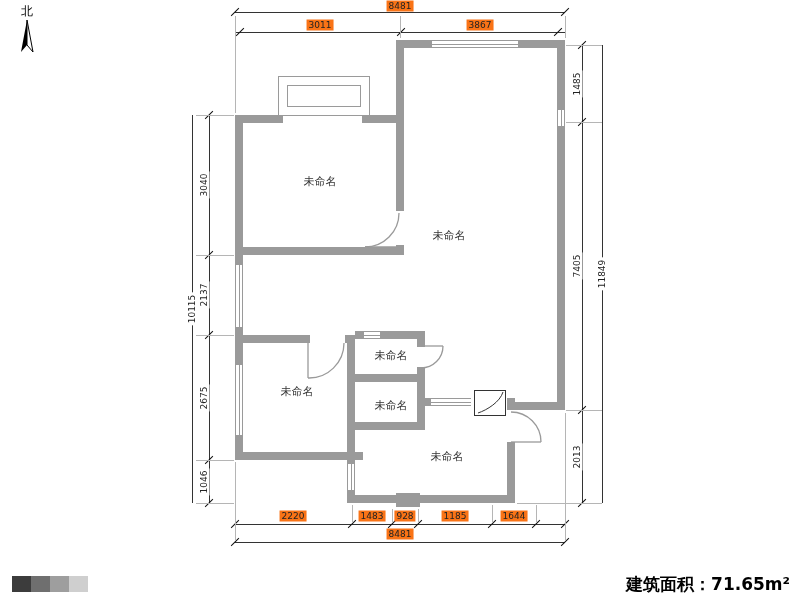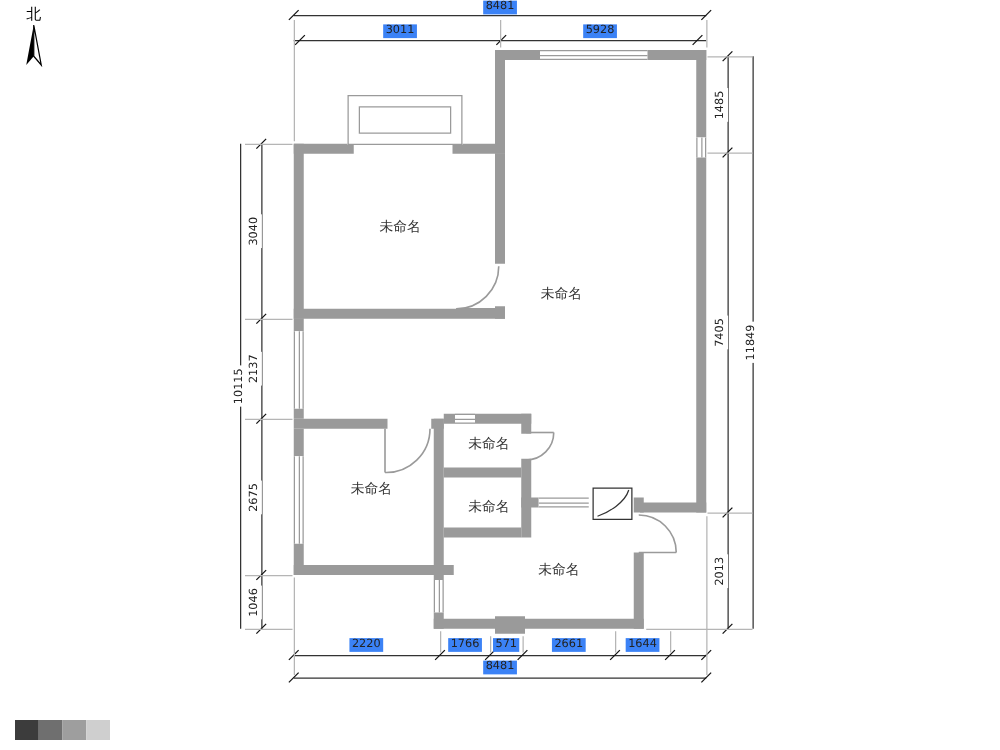--- a/index.html
+++ b/index.html
@@ -7,21 +7,21 @@
           font-family:"DejaVu Sans","Liberation Sans",sans-serif;}
   .wall{position:absolute;background:#9a9a9a;}
   .win-h{position:absolute;background:#fff;border-top:1px solid #9a9a9a;border-bottom:1px solid #9a9a9a;box-sizing:border-box;}
   .win-h::after{content:"";position:absolute;left:0;right:0;top:50%;height:1px;background:#9a9a9a;}
   .win-v{position:absolute;background:#fff;border-left:1px solid #9a9a9a;border-right:1px solid #9a9a9a;box-sizing:border-box;}
   .win-v::after{content:"";position:absolute;top:0;bottom:0;left:50%;width:1px;background:#9a9a9a;}
   .bay{position:absolute;border:1px solid #9a9a9a;background:#fff;box-sizing:border-box;}
   .dline{position:absolute;background:#333;}
   .ext{position:absolute;background:#b5b5b5;}
   .tick{position:absolute;width:11px;height:1px;background:#111;transform:translate(-50%,-50%) rotate(-45deg);}
-  .dlab{position:absolute;font-size:9px;color:#222;background:#3b82f6;padding:0 2px;white-space:nowrap;
+  .dlab{position:absolute;font-size:9px;color:#222;background:#f97316;padding:0 2px;white-space:nowrap;
         transform:translate(-50%,-50%);line-height:11px;}
   .dlab-v{position:absolute;font-size:9px;color:#222;background:#fff;padding:0 2px;white-space:nowrap;
         transform:translate(-50%,-50%) rotate(-90deg);line-height:11px;}
   .room-label{position:absolute;font-size:11px;color:#333;white-space:nowrap;transform:translate(-50%,-50%);}
   .fixture{position:absolute;background:#fff;border:1px solid #333;box-sizing:border-box;}
   #arc-overlay{position:absolute;left:0;top:0;pointer-events:none;}
   .compass{position:absolute;left:12px;top:4px;text-align:center;}
   .compass-label{font-size:12px;color:#000;line-height:14px;}
   .legend{position:absolute;left:12px;top:576px;display:flex;}
   .legend span{display:inline-block;width:19px;height:16px;}
@@ -113,38 +113,38 @@
   <div class="dline" style="left:235px;top:12px;width:330px;height:1px;"></div>
   <div class="tick" style="left:235px;top:12px;"></div>
   <div class="tick" style="left:565px;top:12px;"></div>
   <div class="dlab" style="left:400px;top:6px;">8481</div>
 
   <div class="dline" style="left:235px;top:32px;width:330px;height:1px;"></div>
   <div class="tick" style="left:240px;top:32px;"></div>
   <div class="tick" style="left:401px;top:32px;"></div>
   <div class="tick" style="left:558px;top:32px;"></div>
   <div class="dlab" style="left:320px;top:25px;">3011</div>
-  <div class="dlab" style="left:480px;top:25px;">5928</div>
+  <div class="dlab" style="left:480px;top:25px;">3867</div>
 
   <div class="ext" style="left:235px;top:16px;width:1px;height:97px;"></div>
   <div class="ext" style="left:400px;top:16px;width:1px;height:22px;"></div>
   <div class="ext" style="left:565px;top:16px;width:1px;height:22px;"></div>
 
   <div class="dline" style="left:235px;top:524px;width:330px;height:1px;"></div>
   <div class="tick" style="left:235px;top:524px;"></div>
   <div class="tick" style="left:352px;top:524px;"></div>
   <div class="tick" style="left:392px;top:524px;"></div>
   <div class="tick" style="left:418px;top:524px;"></div>
   <div class="tick" style="left:492px;top:524px;"></div>
   <div class="tick" style="left:536px;top:524px;"></div>
   <div class="tick" style="left:565px;top:524px;"></div>
   <div class="dlab" style="left:293px;top:516px;">2220</div>
-  <div class="dlab" style="left:372px;top:516px;">1766</div>
-  <div class="dlab" style="left:405px;top:516px;">571</div>
-  <div class="dlab" style="left:455px;top:516px;">2661</div>
+  <div class="dlab" style="left:372px;top:516px;">1483</div>
+  <div class="dlab" style="left:405px;top:516px;">928</div>
+  <div class="dlab" style="left:455px;top:516px;">1185</div>
   <div class="dlab" style="left:514px;top:516px;">1644</div>
 
   <div class="dline" style="left:235px;top:542px;width:330px;height:1px;"></div>
   <div class="tick" style="left:235px;top:542px;"></div>
   <div class="tick" style="left:565px;top:542px;"></div>
   <div class="dlab" style="left:400px;top:534px;">8481</div>
 
   <div class="ext" style="left:235px;top:462px;width:1px;height:78px;"></div>
   <div class="ext" style="left:352px;top:505px;width:1px;height:17px;"></div>
   <div class="ext" style="left:392px;top:509px;width:1px;height:13px;"></div>
@@ -189,14 +189,15 @@
   <div class="ext" style="left:566px;top:122px;width:36px;height:1px;"></div>
   <div class="ext" style="left:566px;top:410px;width:36px;height:1px;"></div>
   <div class="ext" style="left:517px;top:503px;width:85px;height:1px;"></div>
 
   <div class="legend">
     <span style="background: rgb(60, 60, 60);"></span>
     <span style="background: rgb(111, 111, 111);"></span>
     <span style="background: rgb(158, 158, 158);"></span>
     <span style="background: rgb(207, 207, 207);"></span>
   </div>
+  <div class="area-label">建筑面积：71.65m²</div>
 
 </div>
 
 </body></html>

